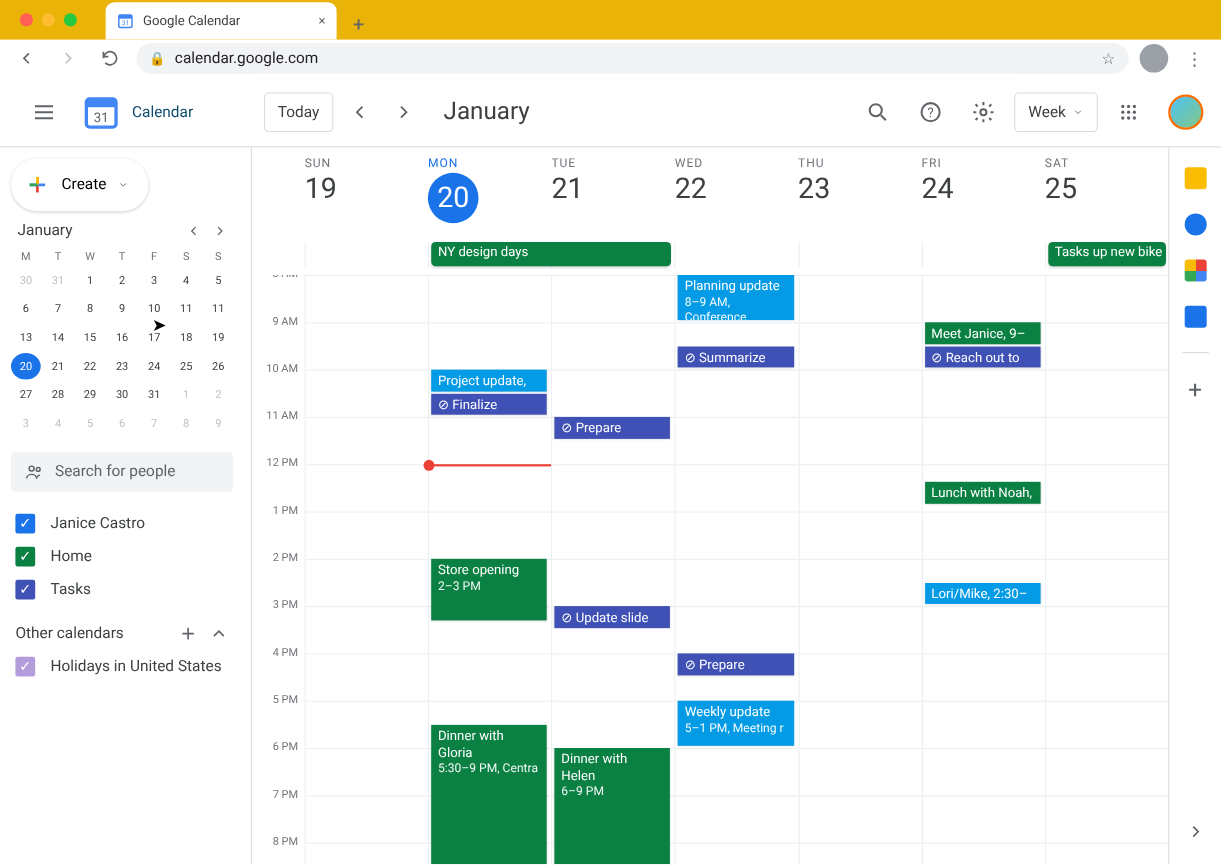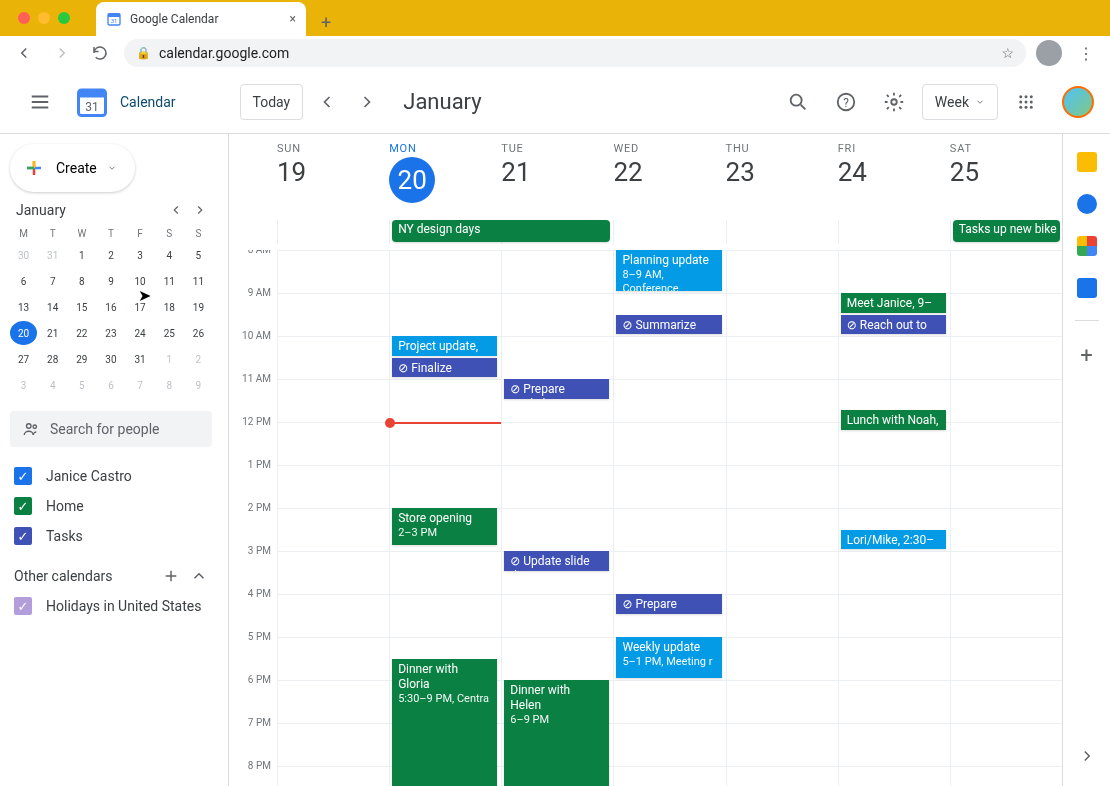--- a/index.html
+++ b/index.html
@@ -421,21 +421,21 @@
                 <div class="hour-line" style="top: 344px;"></div>
                 <div class="hour-line" style="top: 387px;"></div>
                 <div class="hour-line" style="top: 430px;"></div>
                 <div class="hour-line" style="top: 473px;"></div>
                 <div class="hour-line" style="top: 516px;"></div>
                 <div class="now-line" style="top: 172px;">
                   <div class="now-dot"></div>
                 </div>
                 <div class="event blue" style="top: 86px; left: 2px; right: 4px; height: 19.5px;"><span>Project update, 10</span></div>
                 <div class="event task" style="top: 107.5px; left: 2px; right: 4px; height: 19.5px;"><span>⊘</span> <span>Finalize present</span></div>
-                <div class="event green" style="top: 258px; left: 2px; right: 4px; height: 37px;"><span>Store opening</span><div class="sub">2–3 PM</div></div>
+                <div class="event green" style="top: 258px; left: 2px; right: 4px; height: 56px;"><span>Store opening</span><div class="sub">2–3 PM</div></div>
                 <div class="event green" style="top: 408.5px; left: 2px; right: 4px; height: 148.5px;"><span>Dinner with Gloria</span><div class="sub">5:30–9 PM, Centra</div></div>
               </div>
               <div class="day-col">
                 <div class="hour-line" style="top: 0px;"></div>
                 <div class="hour-line" style="top: 43px;"></div>
                 <div class="hour-line" style="top: 86px;"></div>
                 <div class="hour-line" style="top: 129px;"></div>
                 <div class="hour-line" style="top: 172px;"></div>
                 <div class="hour-line" style="top: 215px;"></div>
                 <div class="hour-line" style="top: 258px;"></div>
@@ -492,21 +492,21 @@
                 <div class="hour-line" style="top: 215px;"></div>
                 <div class="hour-line" style="top: 258px;"></div>
                 <div class="hour-line" style="top: 301px;"></div>
                 <div class="hour-line" style="top: 344px;"></div>
                 <div class="hour-line" style="top: 387px;"></div>
                 <div class="hour-line" style="top: 430px;"></div>
                 <div class="hour-line" style="top: 473px;"></div>
                 <div class="hour-line" style="top: 516px;"></div>
                 <div class="event green" style="top: 43px; left: 2px; right: 4px; height: 19.5px;"><span>Meet Janice, 9–9:</span></div>
                 <div class="event task" style="top: 64.5px; left: 2px; right: 4px; height: 19.5px;"><span>⊘</span> <span>Reach out to To</span></div>
-                <div class="event green" style="top: 160px; left: 2px; right: 4px; height: 19.5px;"><span>Lunch with Noah,</span></div>
+                <div class="event green" style="top: 188px; left: 2px; right: 4px; height: 19.5px;"><span>Lunch with Noah,</span></div>
                 <div class="event blue" style="top: 279.5px; left: 2px; right: 4px; height: 19.5px;"><span>Lori/Mike, 2:30–3</span></div>
               </div>
               <div class="day-col">
                 <div class="hour-line" style="top: 0px;"></div>
                 <div class="hour-line" style="top: 43px;"></div>
                 <div class="hour-line" style="top: 86px;"></div>
                 <div class="hour-line" style="top: 129px;"></div>
                 <div class="hour-line" style="top: 172px;"></div>
                 <div class="hour-line" style="top: 215px;"></div>
                 <div class="hour-line" style="top: 258px;"></div>

